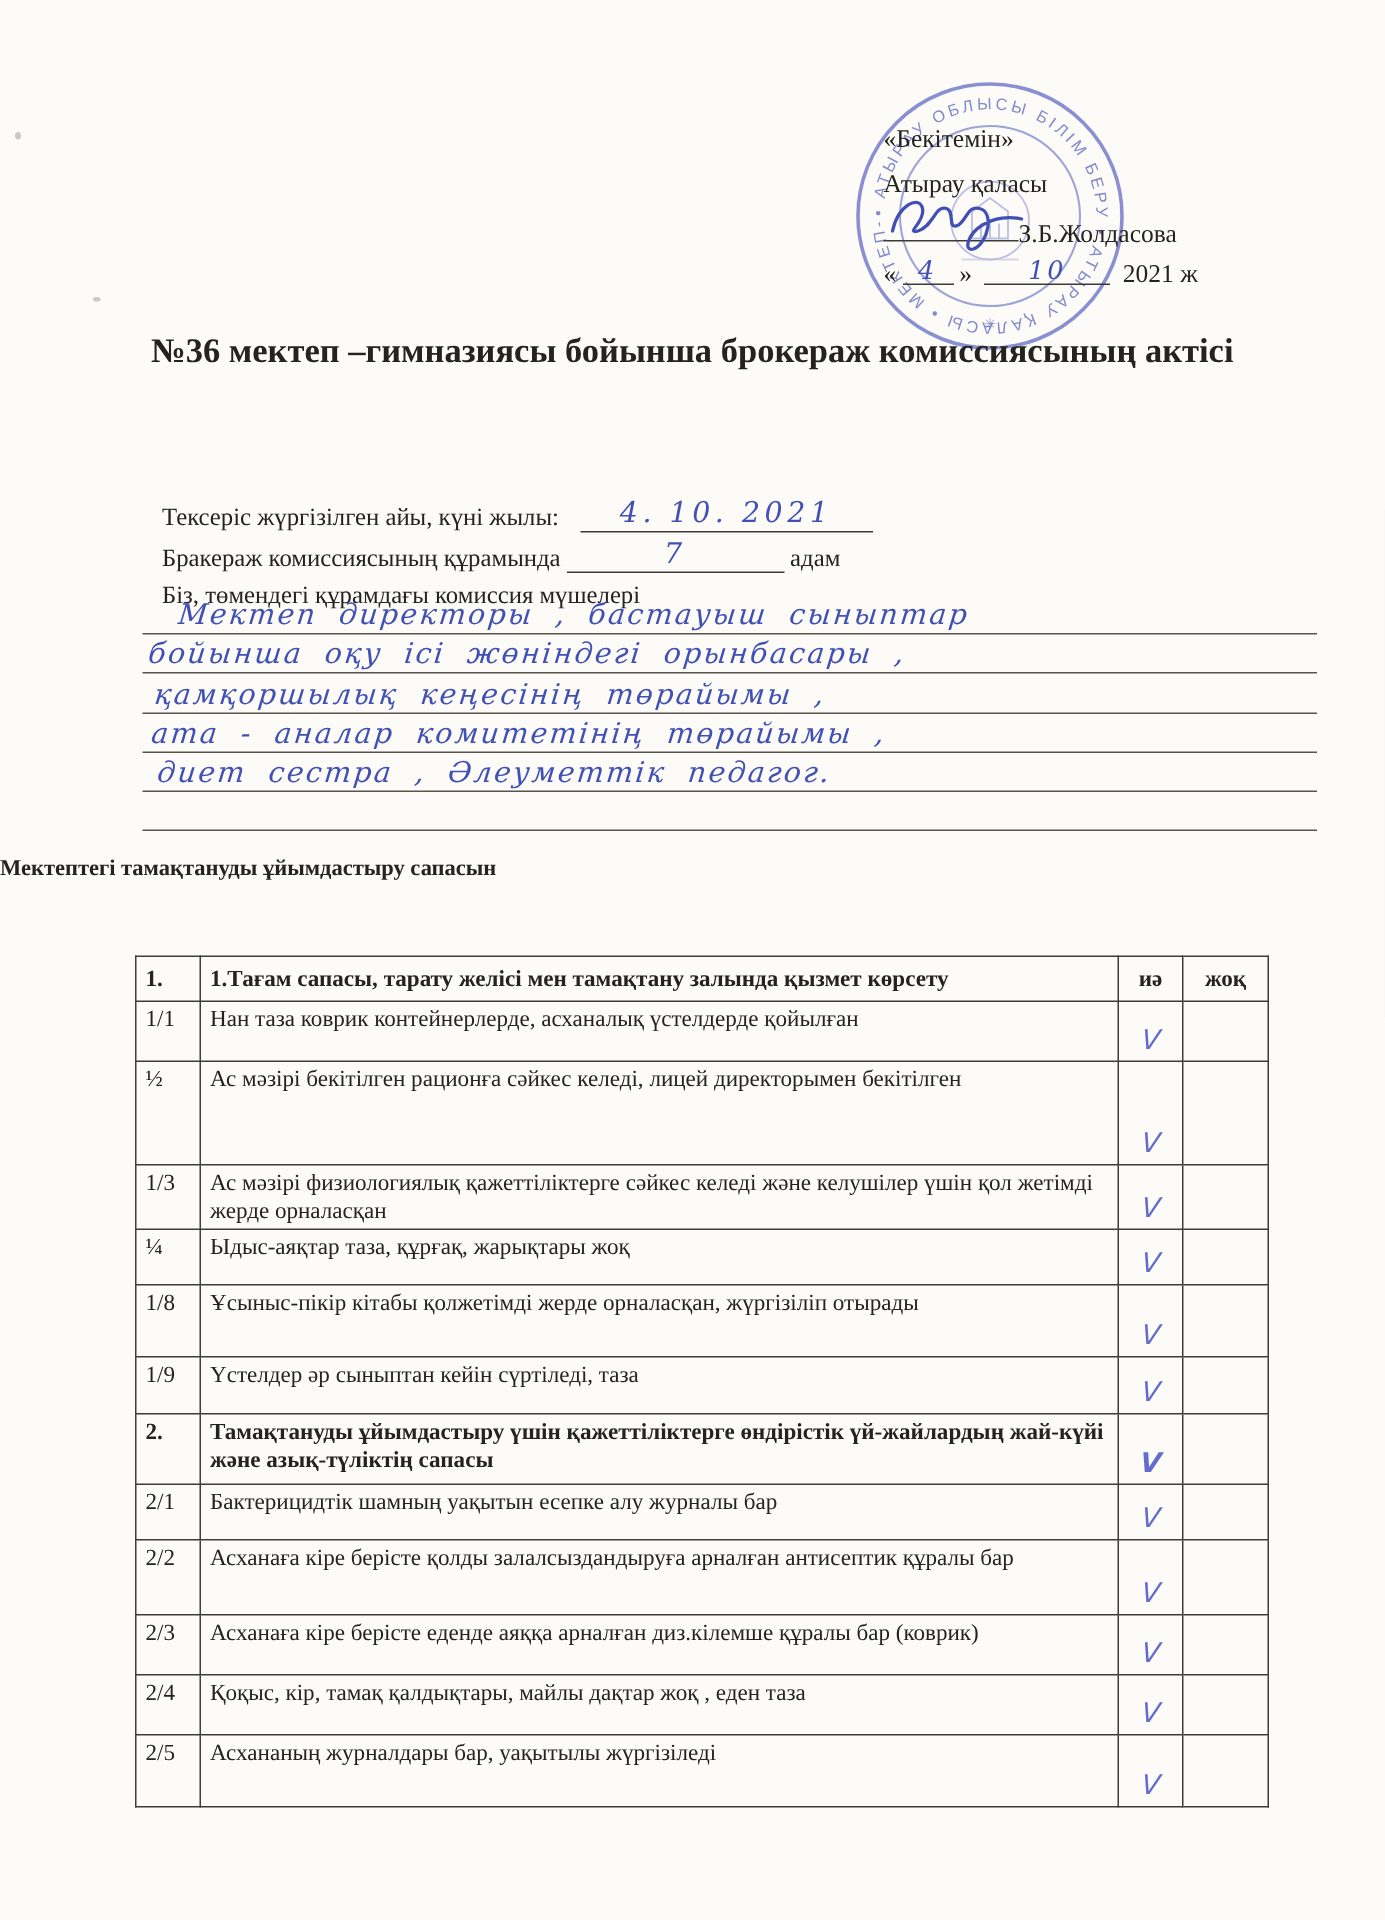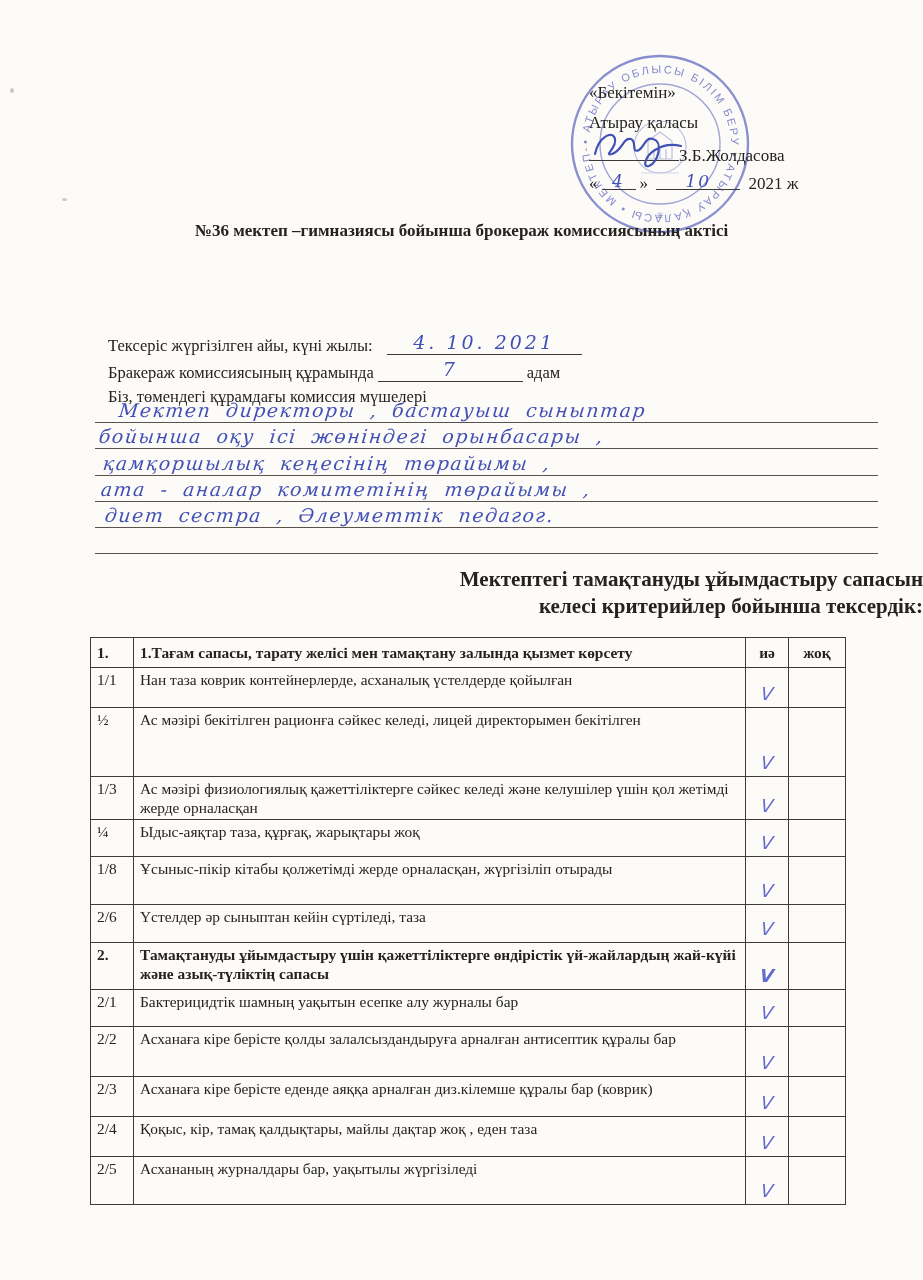--- a/index.html
+++ b/index.html
@@ -28,22 +28,22 @@
   
   .fill{display:inline-block;border-bottom:1.4px solid #3b3a36;height:21px;text-align:center;vertical-align:baseline;}
   .hand{position:relative;top:-2px;color:var(--ink-blue);font-style:italic;font-family:"DejaVu Serif",serif;letter-spacing:2px;font-size:17px;}
   .hand.big{font-size:19px;letter-spacing:3px;}
   .fill-day{width:34px;}
   .fill-month{width:84px;}
   .fill-date{width:195px;margin-left:14px;}
   .fill-count{width:145px;margin:0 4px;}
 
   
-  .doc-title{position:absolute;left:0;top:221px;width:100%;text-align:center;font-weight:bold;font-size:17px;}
-  .heading{position:absolute;left:0;top:566px;width:100%;text-align:right;font-weight:bold;font-size:21px;line-height:27px;}
+  .doc-title{position:absolute;left:0;top:221px;width:100%;text-align:center;font-weight:bold;font-size:23px;}
+  .heading{position:absolute;left:0;top:566px;width:100%;text-align:left;font-weight:bold;font-size:15px;line-height:27px;}
 
   
   .form-line{position:absolute;left:108px;font-size:16.5px;white-space:nowrap;}
   .l1{top:333px;}
   .l2{top:360px;}
   .l3{top:387px;}
 
   
   .hw{position:absolute;left:95px;top:397px;width:783px;}
   .hw-line{height:25.2px;border-bottom:1.3px solid #59534c;display:flex;align-items:flex-end;overflow:visible;}
@@ -143,21 +143,20 @@
         <span class="hw-text">ата - аналар комитетінің төрайымы ,</span>
       </div>
       <div class="hw-line">
         <span class="hw-text">диет сестра , Әлеуметтік педагог.</span>
       </div>
       <div class="hw-line"></div>
     </div>
 
   <div class="heading">
     <div>Мектептегі тамақтануды ұйымдастыру сапасын</div>
-    <div>келесі критерийлер бойынша тексердік:</div>
   </div>
 
   <table class="crit">
     <colgroup>
         <col style="width:43px">
         <col style="width:612px">
         <col style="width:43px">
         <col style="width:57px">
       </colgroup>
     <thead>
@@ -193,21 +192,21 @@
           <td class="c-yes"><span class="check">V</span></td>
           <td class="c-no"></td>
         </tr>
         <tr>
           <td class="c-num">1/8</td>
           <td class="c-text">Ұсыныс-пікір кітабы қолжетімді жерде орналасқан, жүргізіліп отырады</td>
           <td class="c-yes"><span class="check">V</span></td>
           <td class="c-no"></td>
         </tr>
         <tr>
-          <td class="c-num">2/6</td>
+          <td class="c-num">1/9</td>
           <td class="c-text">Үстелдер әр сыныптан кейін сүртіледі, таза</td>
           <td class="c-yes"><span class="check">V</span></td>
           <td class="c-no"></td>
         </tr>
         <tr class="bold-row">
           <td class="c-num">2.</td>
           <td class="c-text">Тамақтануды ұйымдастыру үшін қажеттіліктерге өндірістік үй-жайлардың жай-күйі және азық-түліктің сапасы</td>
           <td class="c-yes"><span class="check">V</span></td>
           <td class="c-no"></td>
         </tr>

